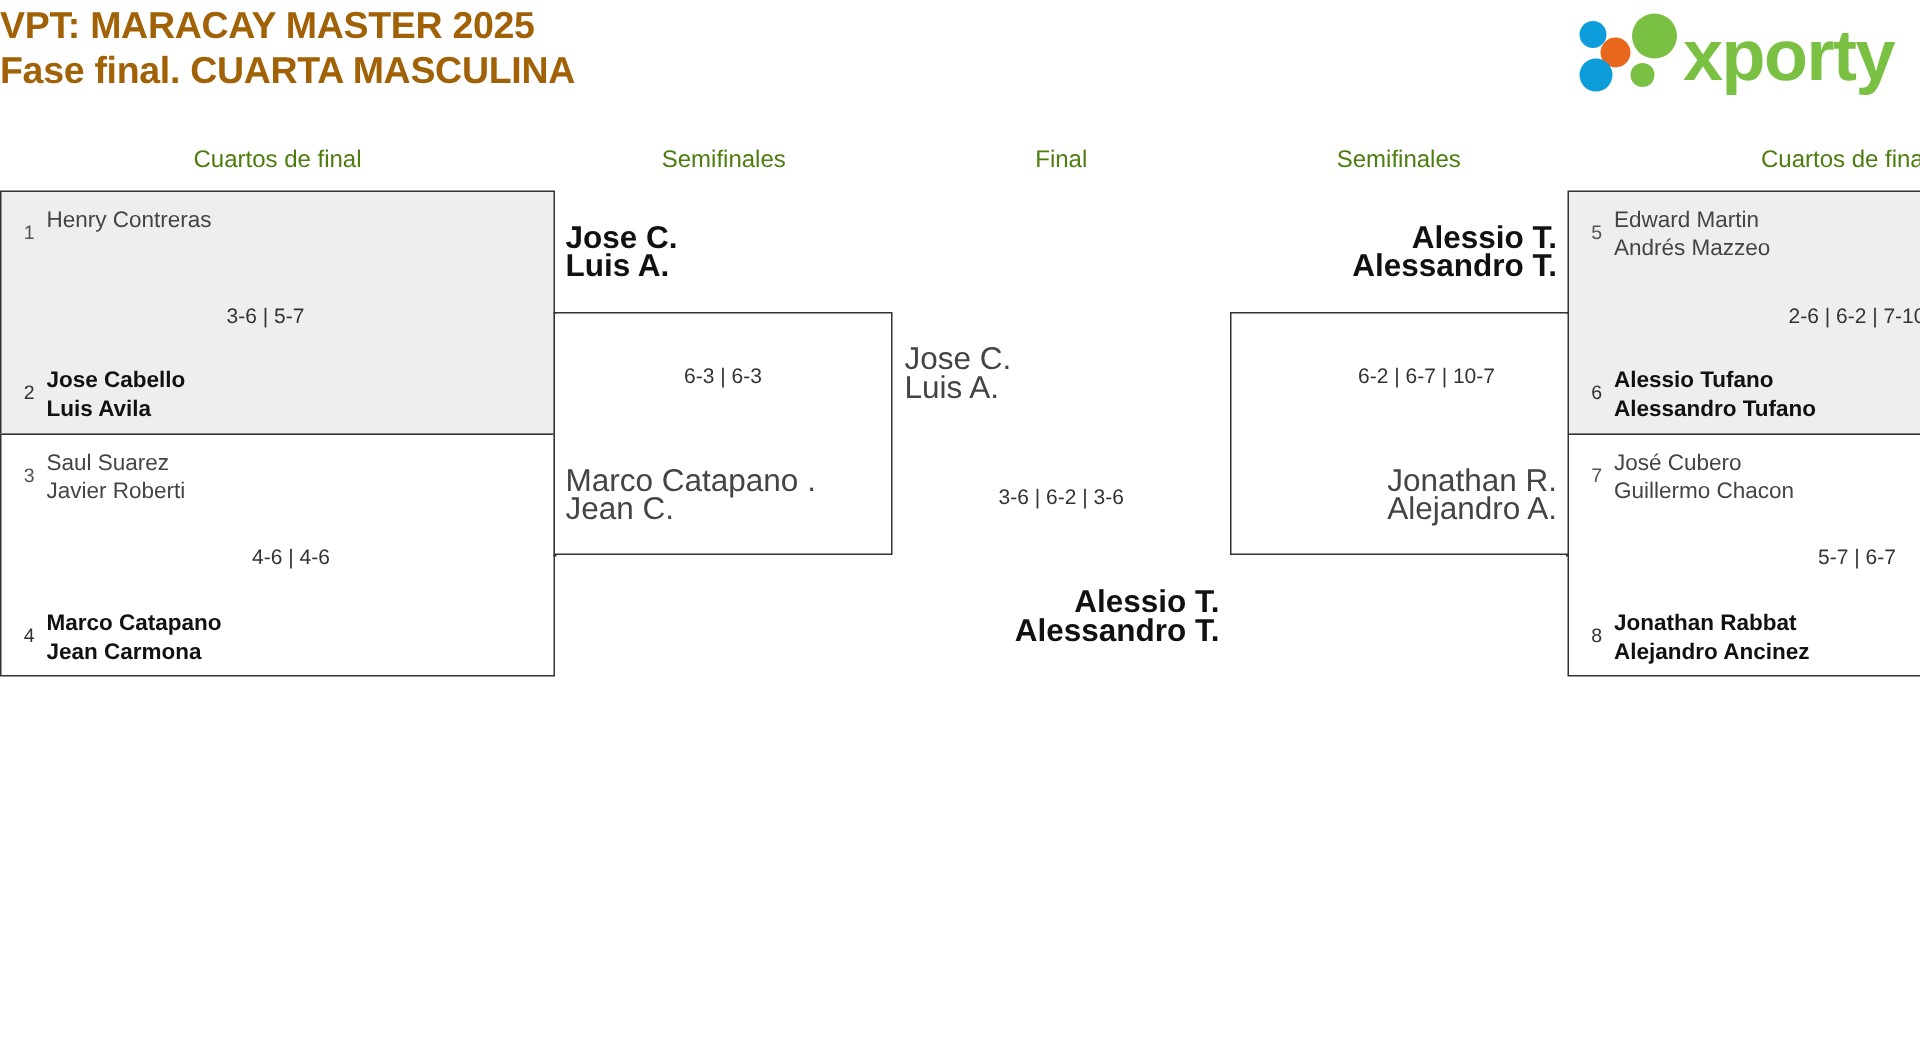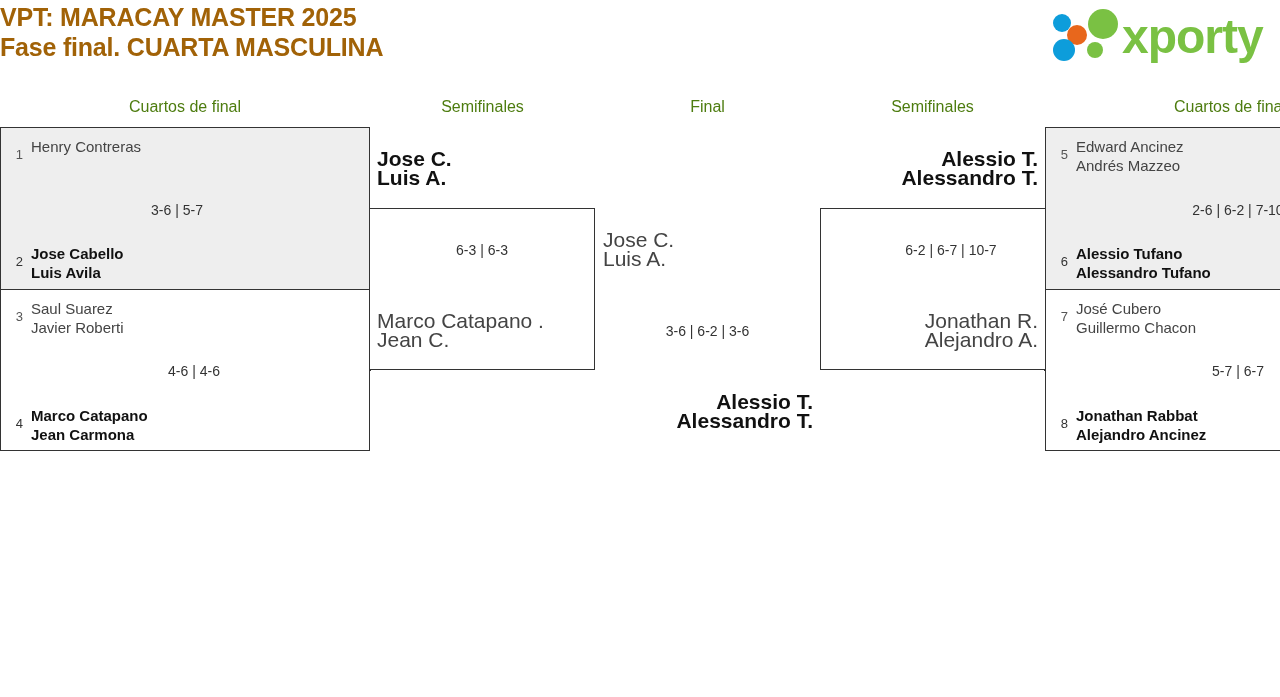--- a/index.html
+++ b/index.html
@@ -215,21 +215,21 @@
       <div>Jean Carmona</div>
     </div>
   </div>
 </div>
 <div class="score left-col" style="top:362px;padding-left:17px;">4-6 | 4-6</div>
 
 <div class="box shaded" id="qf3">
   <div class="team top">
     <div class="seed">5</div>
     <div class="names">
-      <div>Edward Ancinez</div>
+      <div>Edward Martin</div>
       <div>Andrés Mazzeo</div>
     </div>
   </div>
   <div class="team bottom winner">
     <div class="seed">6</div>
     <div class="names">
       <div>Alessio Tufano</div>
       <div>Alessandro Tufano</div>
     </div>
   </div>

